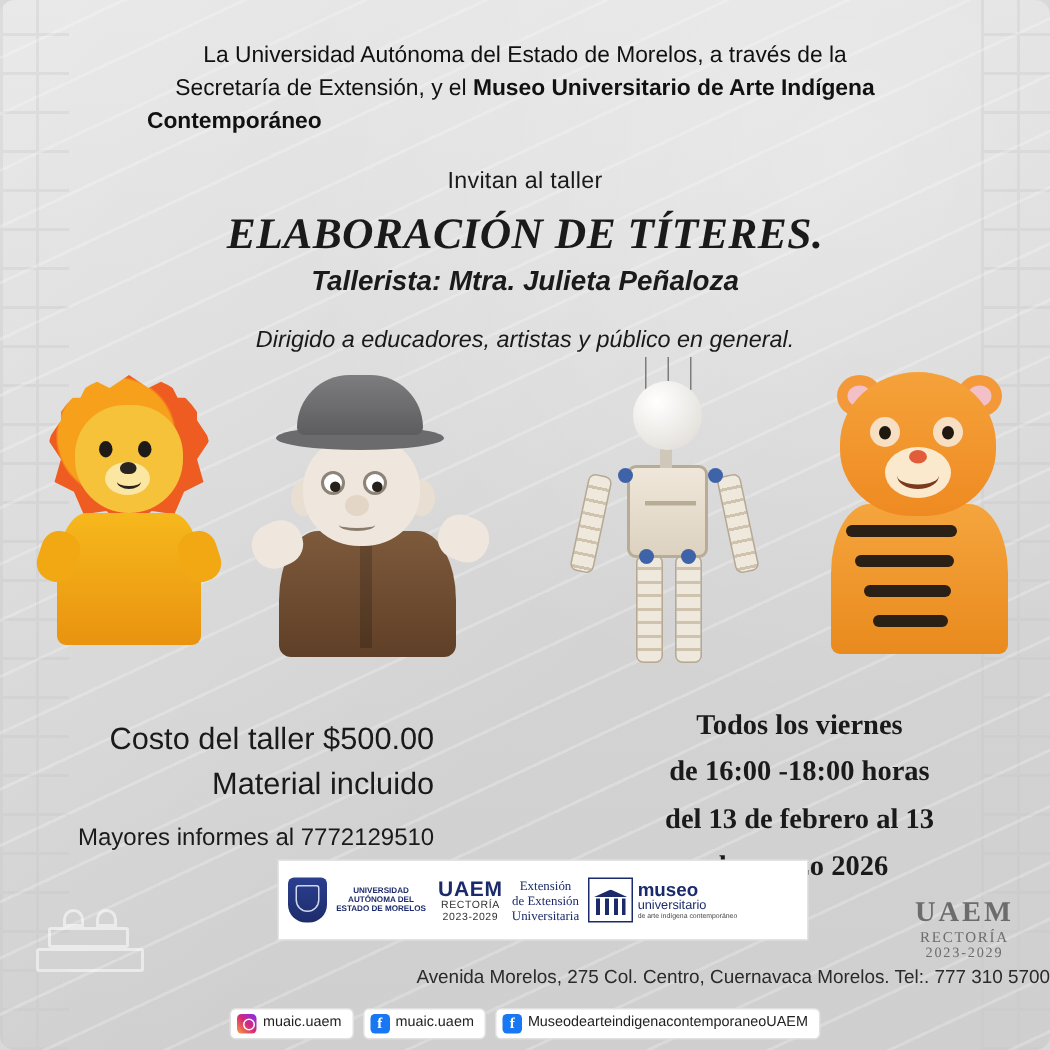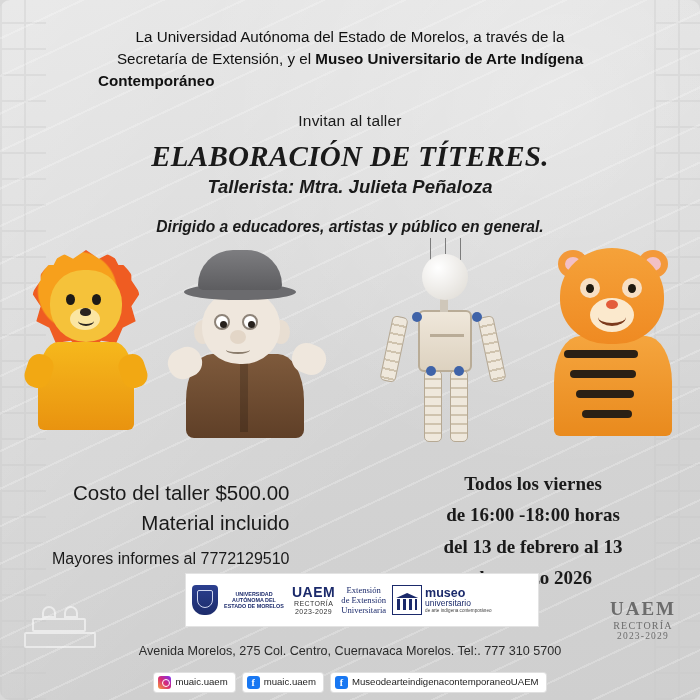--- a/index.html
+++ b/index.html
@@ -75,21 +75,20 @@
     top: 176px;
     font-size: 18.5px;
     font-weight: bold;
     font-style: italic;
   }
 
   #dirigido {
     top: 218px;
     font-size: 15.6px;
     font-style: italic;
-    font-weight: bold;
   }
 
   
   #cost-block {
     position: absolute;
     left: 52px;
     top: 478px;
     text-align: right;
     line-height: 1.45;
   }
@@ -351,21 +350,21 @@
 
   #glyph-left {
     position: absolute; left: 24px; top: 606px; width: 74px; height: 46px;
     opacity: .55;
   }
   #glyph-left .g {
     position: absolute; border: 2.4px solid #ffffff; border-radius: 2px;
   }
 
   #address-line {
-    position: absolute; left: 0; right: 0; top: 644px; text-align: center;
+    position: absolute; left: 0; right: 0; top: 644px; text-align: right;
     font-size: 12.6px; color: #2b2b2b;
   }
 
   #social-bar {
     position: absolute; left: 0; right: 0; bottom: 8px;
     display: flex; justify-content: center; align-items: center; gap: 8px;
   }
   .social {
     display: flex; align-items: flex-start; gap: 4px;
     background: #fff; border-radius: 3px; padding: 3px 7px 3px 4px;

